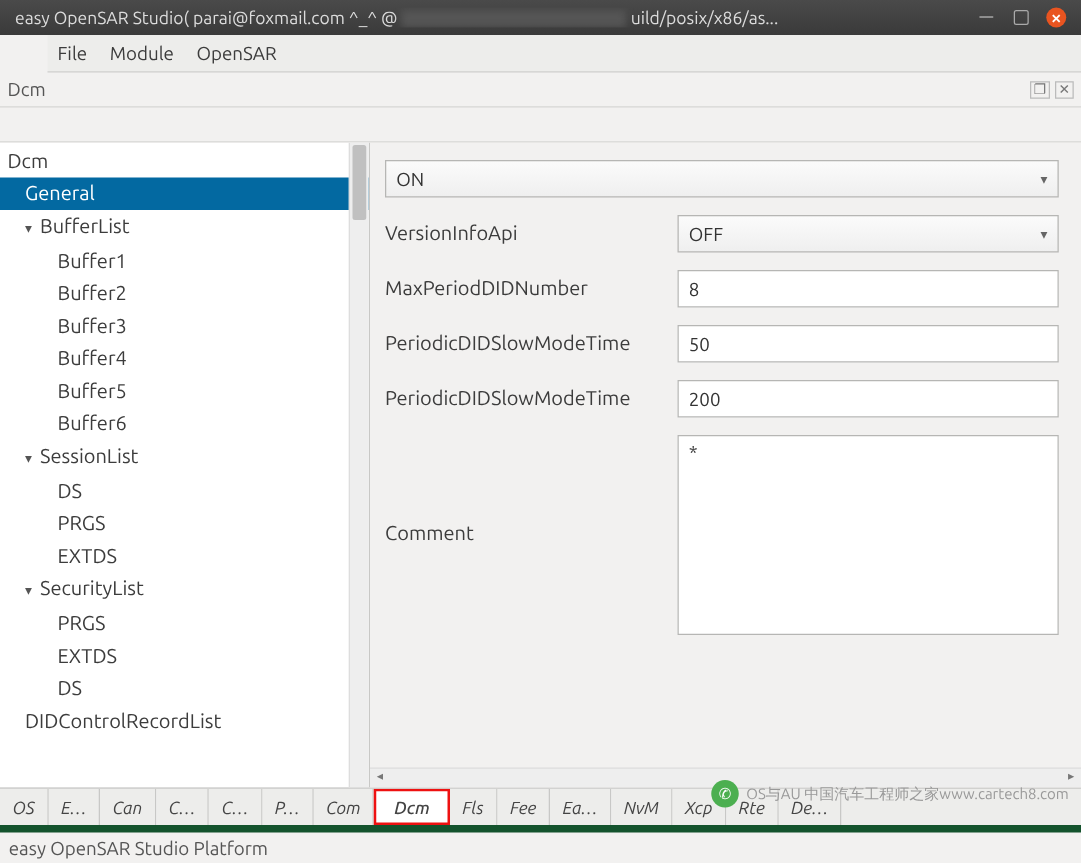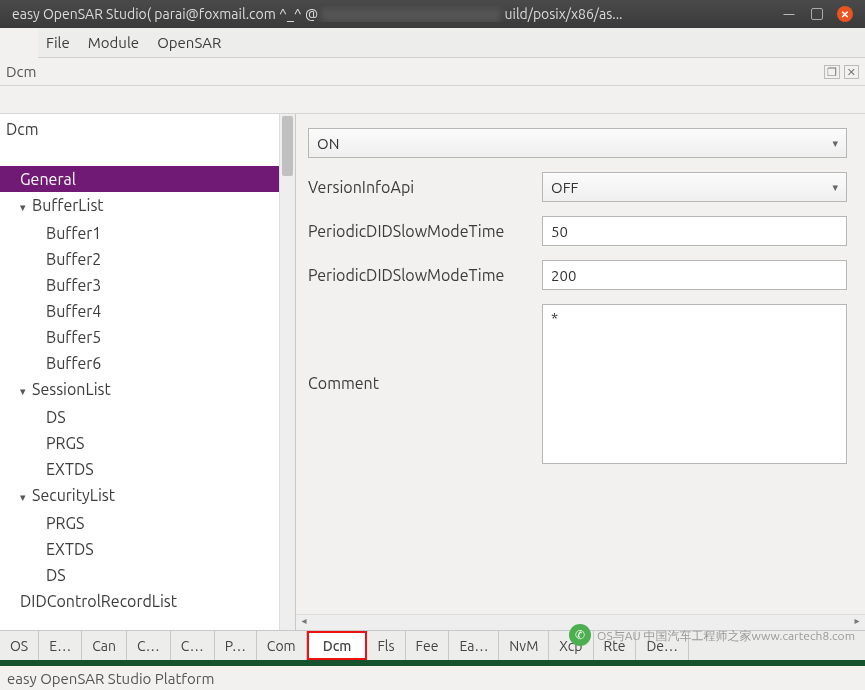--- a/index.html
+++ b/index.html
@@ -63,34 +63,34 @@
     .tree-scroll .vscroll{position:absolute;right:0;top:0;bottom:0;width:16px;background:#eee;border-left:1px solid #ddd;}
     .tree-scroll .vscroll .thumb{position:absolute;left:2px;right:2px;top:2px;height:60px;background:#c0c0c0;border-radius:2px;}
     .tree-scroll .arrow{position:absolute;right:0;width:16px;height:16px;font-size:10px;text-align:center;color:#777;}
     .tree {
       list-style:none; padding:2px 0; font-size:16px; line-height:26px;
     }
     .tree li { padding-left: 10px; white-space:nowrap; }
     .tree li.root{padding-left:6px;}
     .tree li.lvl1{padding-left:20px;}
     .tree li.lvl2{padding-left:46px;}
-    .tree li.selected{background:#701a75;color:#fff;margin-top:24px;}
+    .tree li.selected{background:#0369a1;color:#fff;}
     .tree .exp{display:inline-block;width:12px;font-size:11px;color:#555;}
     .form-pane{flex:1; background:#f2f1f0; position:relative; overflow:hidden;}
     .form-inner{padding:14px 18px 8px 12px;}
     .form-row{display:flex; align-items:center; margin-bottom:14px;}
     .form-row label{width:234px; font-size:16px; color:#3c3c3c;}
     .form-row .field{flex:1;}
     .combo,.txt{width:100%;height:30px;border:1px solid #b6b6b4;background:#fff;padding:0 8px;font-size:15px;color:#333;display:flex;align-items:center;}
     .combo{justify-content:space-between;background:linear-gradient(#fbfbfb,#efefef);}
     .combo .chev{font-size:11px;color:#666;}
     .textarea{width:100%;height:160px;border:1px solid #b6b6b4;background:#fff;padding:4px 8px;font-size:15px;}
     .hscroll{position:absolute;left:0;right:0;bottom:0;height:16px;background:#eee;border-top:1px solid #ddd;}
     .hscroll .harrow{position:absolute;width:16px;height:16px;font-size:10px;text-align:center;color:#777;top:0;}
-    .tabbar{height:30px;background:#ededeb;border-top:1px solid #c8c8c6;display:flex;align-items:stretch;overflow:hidden;}
+    .tabbar{height:30px;background:#ededeb;border-top:1px solid #c8c8c6;display:flex;align-items:stretch;overflow:hidden;font-style:italic;}
     .tab{padding:0 10px;border-right:1px solid #c8c8c6;display:flex;align-items:center;font-size:14px;color:#444;white-space:nowrap;background:#ededeb;}
     .tab.active{background:#fff;border:2px solid #e11;border-bottom:2px solid #e11;padding:0 14px;font-weight:500;}
     .statusbar{height:30px;display:flex;align-items:center;padding:0 7px;font-size:15px;color:#555;border-top:6px solid #14532d;}
     .watermark{position:absolute;right:10px;bottom:44px;font-size:12px;color:#999;display:flex;align-items:center;gap:6px;}
     .wm-icon{width:22px;height:22px;border-radius:50%;background:#4caf50;display:flex;align-items:center;justify-content:center;color:#fff;font-size:12px;}
     .wm-txt{display:flex;flex-direction:row;line-height:13px;}
   </style>
 </head>
 <body>
 
@@ -164,20 +164,26 @@
         <div class="form-row">
           <label>VersionInfoApi</label>
           <div class="field">
             <div class="combo">
               <span>OFF</span>
               <span class="chev">▾</span>
             </div>
           </div>
         </div>
         <div class="form-row">
+          <label>MaxPeriodDIDNumber</label>
+          <div class="field">
+            <div class="txt">8</div>
+          </div>
+        </div>
+        <div class="form-row">
           <label>PeriodicDIDSlowModeTime</label>
           <div class="field">
             <div class="txt">50</div>
           </div>
         </div>
         <div class="form-row">
           <label>PeriodicDIDSlowModeTime</label>
           <div class="field">
             <div class="txt">200</div>
           </div>

